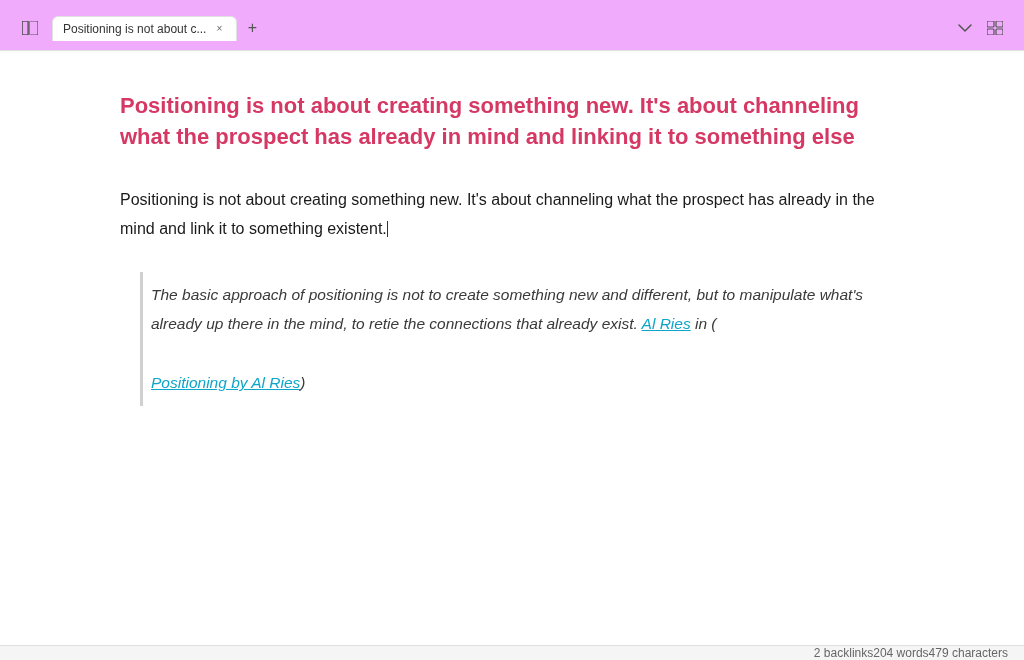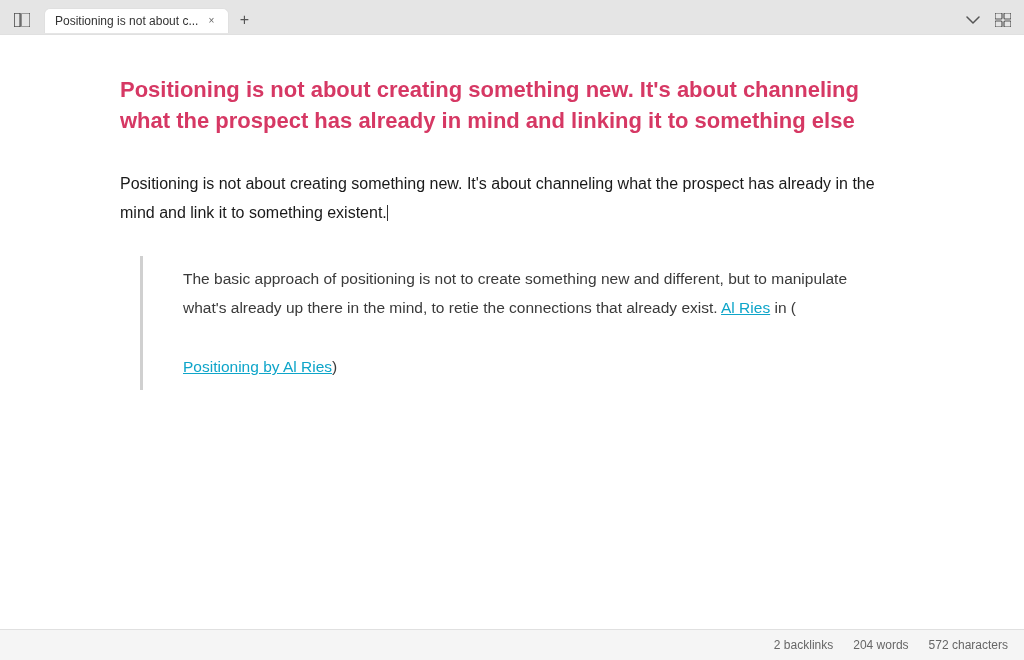--- a/index.html
+++ b/index.html
@@ -14,23 +14,23 @@
       color: #1a1a1a;
       height: 660px;
       width: 1024px;
       overflow: hidden;
       display: flex;
       flex-direction: column;
     }
 
     
     .browser-chrome {
-      background: #e5e5e5;
+      background: #f0abfc;
       border-bottom: 1px solid #e0e0e0;
-      padding: 0;
+      padding: 8px;
       display: flex;
       flex-direction: column;
       flex-shrink: 0;
     }
 
     .tab-bar {
       display: flex;
       align-items: center;
       padding: 6px 8px 0 8px;
       gap: 2px;
@@ -129,41 +129,41 @@
     .main-text {
       font-size: 16px;
       color: #1a1a1a;
       line-height: 1.85;
       margin-bottom: 28px;
     }
 
     .quote-block {
       border-left: 3px solid #d0d0d0;
       margin-left: 20px;
-      padding: 8px 40px;
+      padding: 8px 8px;
       color: #3a3a3a;
       font-size: 15.5px;
       line-height: 1.9;
+      font-style: italic;
     }
 
     .quote-link {
       color: #0ea5c9;
       text-decoration: underline;
       cursor: pointer;
     }
 
     
     .status-bar {
       background: #f5f5f5;
       border-top: 1px solid #e0e0e0;
-      padding: 8px 16px;
+      padding: 0 16px;
       display: flex;
       justify-content: flex-end;
       align-items: center;
-      gap: 20px;
       font-size: 12px;
       color: #666;
       flex-shrink: 0;
     }
 
     
     .cursor {
       display: inline-block;
       width: 1.5px;
       height: 1em;
@@ -225,14 +225,14 @@
       <br><br>
       <a class="quote-link">Positioning by Al Ries</a><span>)</span>
     </p>
   </div>
 
 </div>
 
 <div class="status-bar">
   <span>2 backlinks</span>
   <span>204 words</span>
-  <span>572 characters</span>
+  <span>479 characters</span>
 </div>
 
 </body></html>

